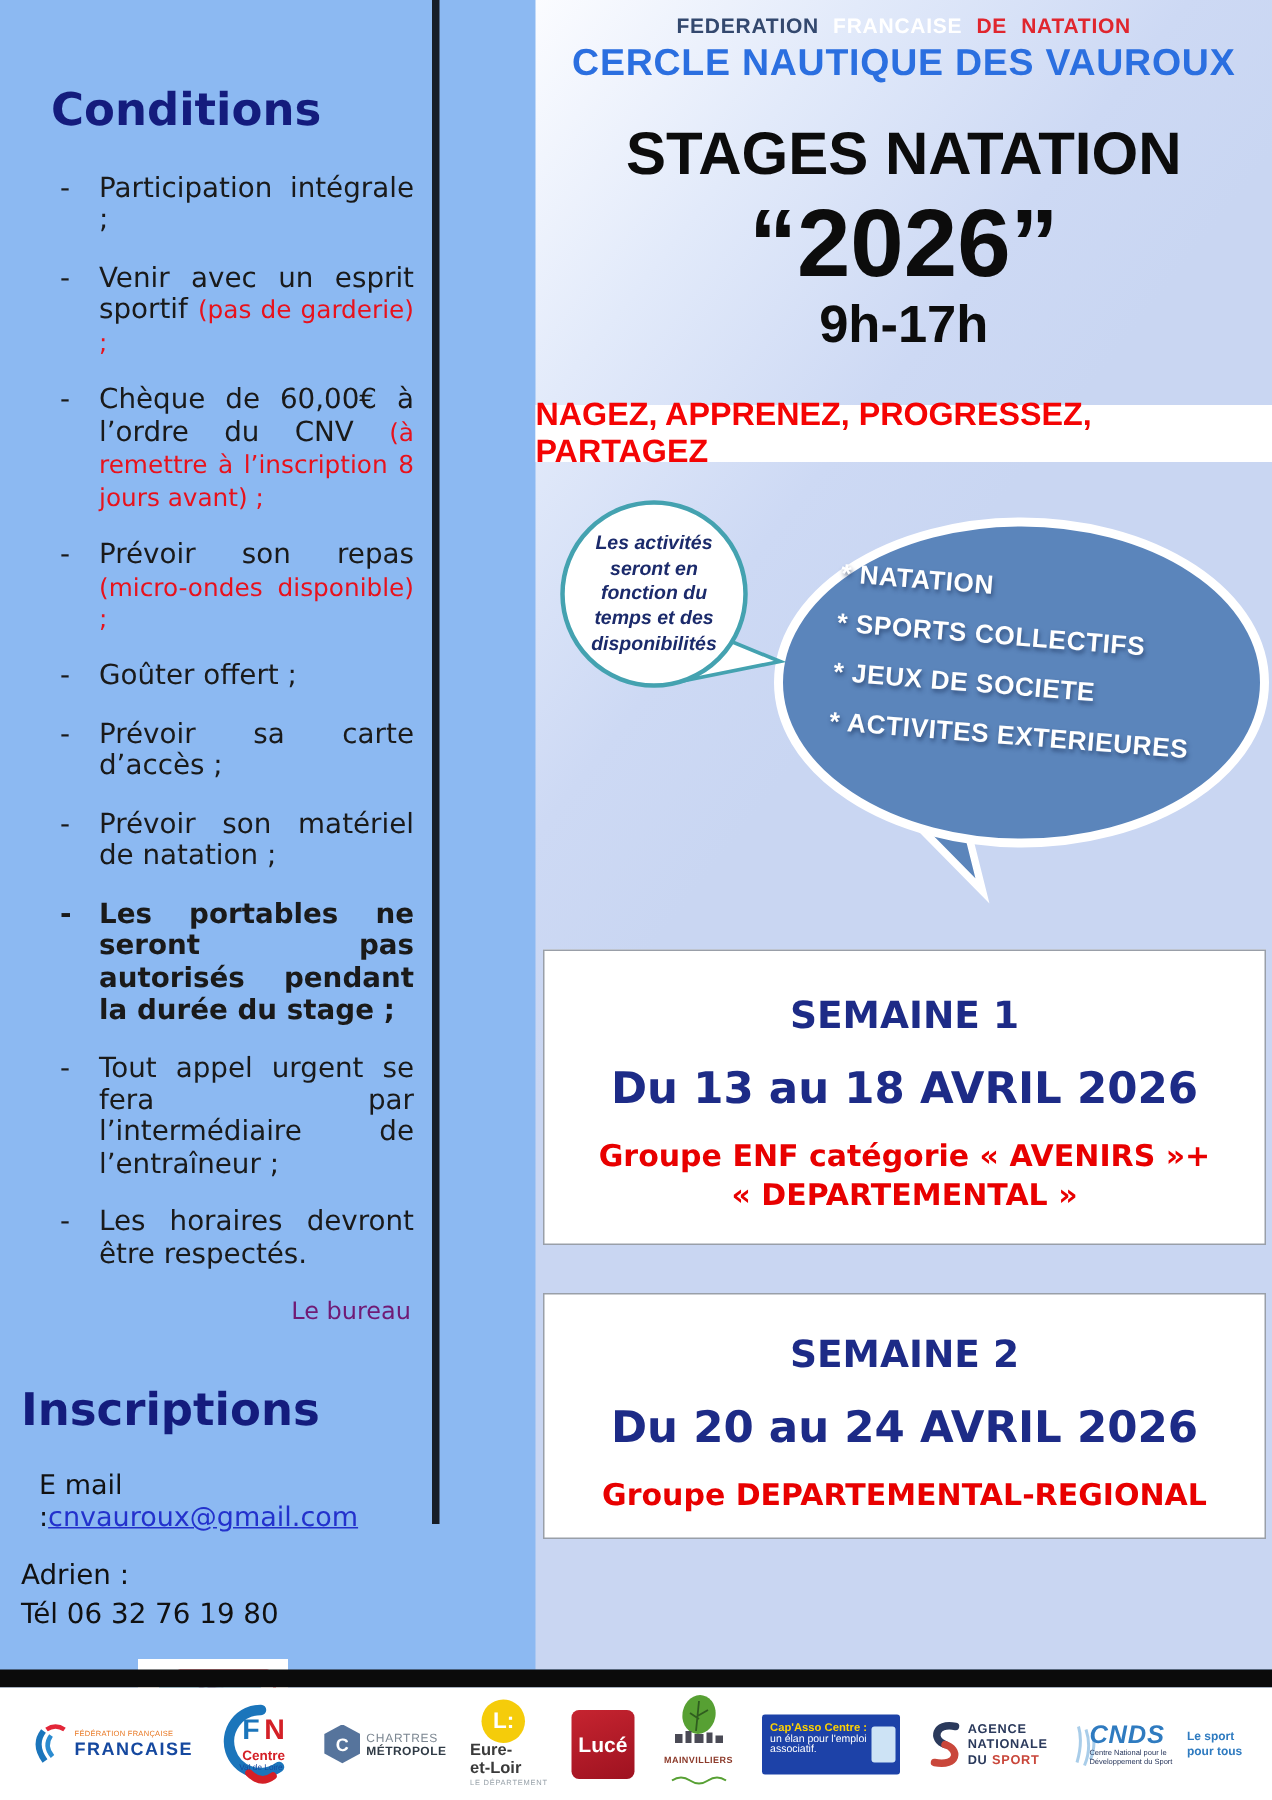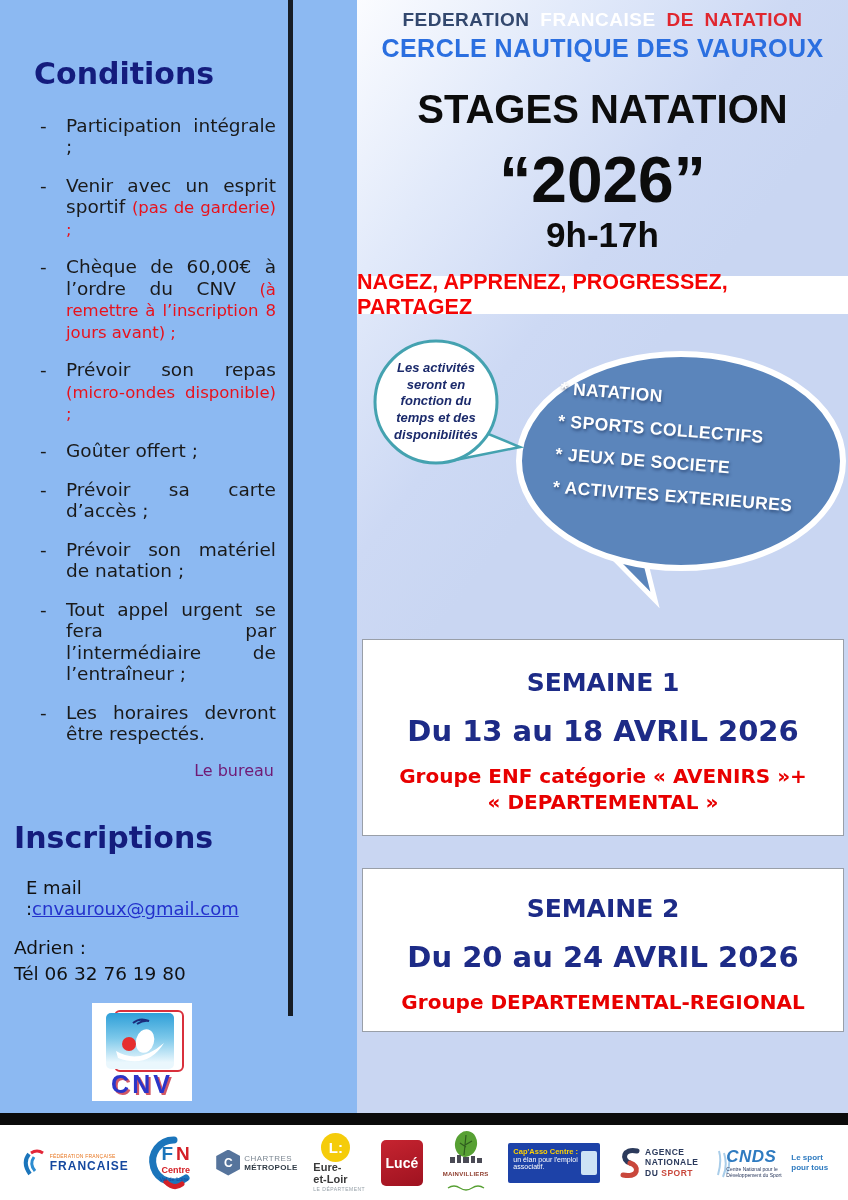--- a/index.html
+++ b/index.html
@@ -26,26 +26,26 @@
                  border:2px solid #d9303c;border-radius:6px;}
   .cnv-square{position:absolute;left:14px;top:10px;width:68px;height:56px;border-radius:5px;
               background:linear-gradient(180deg,#2e9fd8 0%,#7cc8ea 45%,#eaf7fd 88%);overflow:hidden;}
   .cnv-text{position:absolute;left:0;right:0;bottom:2px;text-align:center;
             font-family:"Liberation Sans",sans-serif;font-size:25px;font-weight:900;
             letter-spacing:3px;color:#2b35c8;text-shadow:2px 2px 0 rgba(201,58,74,.85);}
   
   .main{position:absolute;left:357px;top:0;width:491px;height:1113px;
         background:linear-gradient(128deg,#fbfcff 0%,#e2eafa 16%,#cdd9f4 32%,#c9d6f2 42%,#c9d6f2 100%);
         font-family:"Liberation Sans",sans-serif;}
-  .fed-line{padding-top:9px;text-align:center;font-size:19px;font-weight:bold;word-spacing:5px;letter-spacing:.5px;}
+  .fed-line{padding-top:9px;text-align:center;font-size:14px;font-weight:bold;word-spacing:5px;letter-spacing:.5px;}
   .fed1{color:#33486e;} .fed2{color:#ffffff;} .fed3{color:#e0262e;}
   .club{ text-align:center;font-size:25px;font-weight:bold;color:#2b6fe0;letter-spacing:.5px;margin-top:3px;}
   .title-block{height:213px;text-align:center;color:#0c0c0c;}
   .t1{font-size:40px;font-weight:bold;padding-top:24px;}
-  .t2{font-size:64px;font-weight:bold;line-height:1.02;margin-top:16px;}
+  .t2{font-size:64px;font-weight:bold;line-height:1.02;margin-top:4px;}
   .t3{font-size:35px;font-weight:bold;margin-top:2px;}
   .slogan-strip{height:38px;background:#ffffff;display:flex;align-items:center;justify-content:center;}
   .slogan-strip span{color:#f40404;font-size:21.5px;font-weight:bold;}
   
   .bubbles{position:relative;height:325px;}
   .bubbles svg{position:absolute;left:0;top:0;}
   .wb-text{position:absolute;left:30px;top:46px;width:98px;text-align:center;
            font-size:13px;font-weight:bold;font-style:italic;color:#1b2a6b;line-height:1.28;}
   .bb-text{position:absolute;left:205px;top:58px;transform:rotate(4.5deg);transform-origin:left top;
            color:#fff;font-size:17.5px;font-weight:bold;letter-spacing:.4px;line-height:33px;
@@ -113,20 +113,21 @@
   <aside class="sidebar">
     <h2 class="cond-title">Conditions</h2>
     <ul class="cond">
       <li><span>Participation intégrale ;</span></li>
       <li><span>Venir avec un esprit sportif </span><span class="note">(pas de garderie) ;</span></li>
       <li><span>Chèque de 60,00€ à l’ordre du CNV </span><span class="note">(à remettre à l’inscription 8 jours avant) ;</span></li>
       <li><span>Prévoir son repas </span><span class="note">(micro-ondes disponible) ;</span></li>
       <li><span>Goûter offert ;</span></li>
       <li><span>Prévoir sa carte d’accès ;</span></li>
       <li><span>Prévoir son matériel de natation ;</span></li>
+      <li class="bold"><span>Les portables ne seront pas autorisés pendant la durée du stage ;</span></li>
       <li><span>Tout appel urgent se fera par l’intermédiaire de l’entraîneur ;</span></li>
       <li><span>Les horaires devront être respectés.</span></li>
     </ul>
     <div class="bureau">Le bureau</div>
 
     <h2 class="insc-title">Inscriptions</h2>
     <p class="email-line"><span>E mail :</span><a href="#">cnvauroux@gmail.com</a></p>
     <p class="contact"><span>Adrien :</span><br>
     <span>Tél 06 32 76 19 80</span></p>
 

